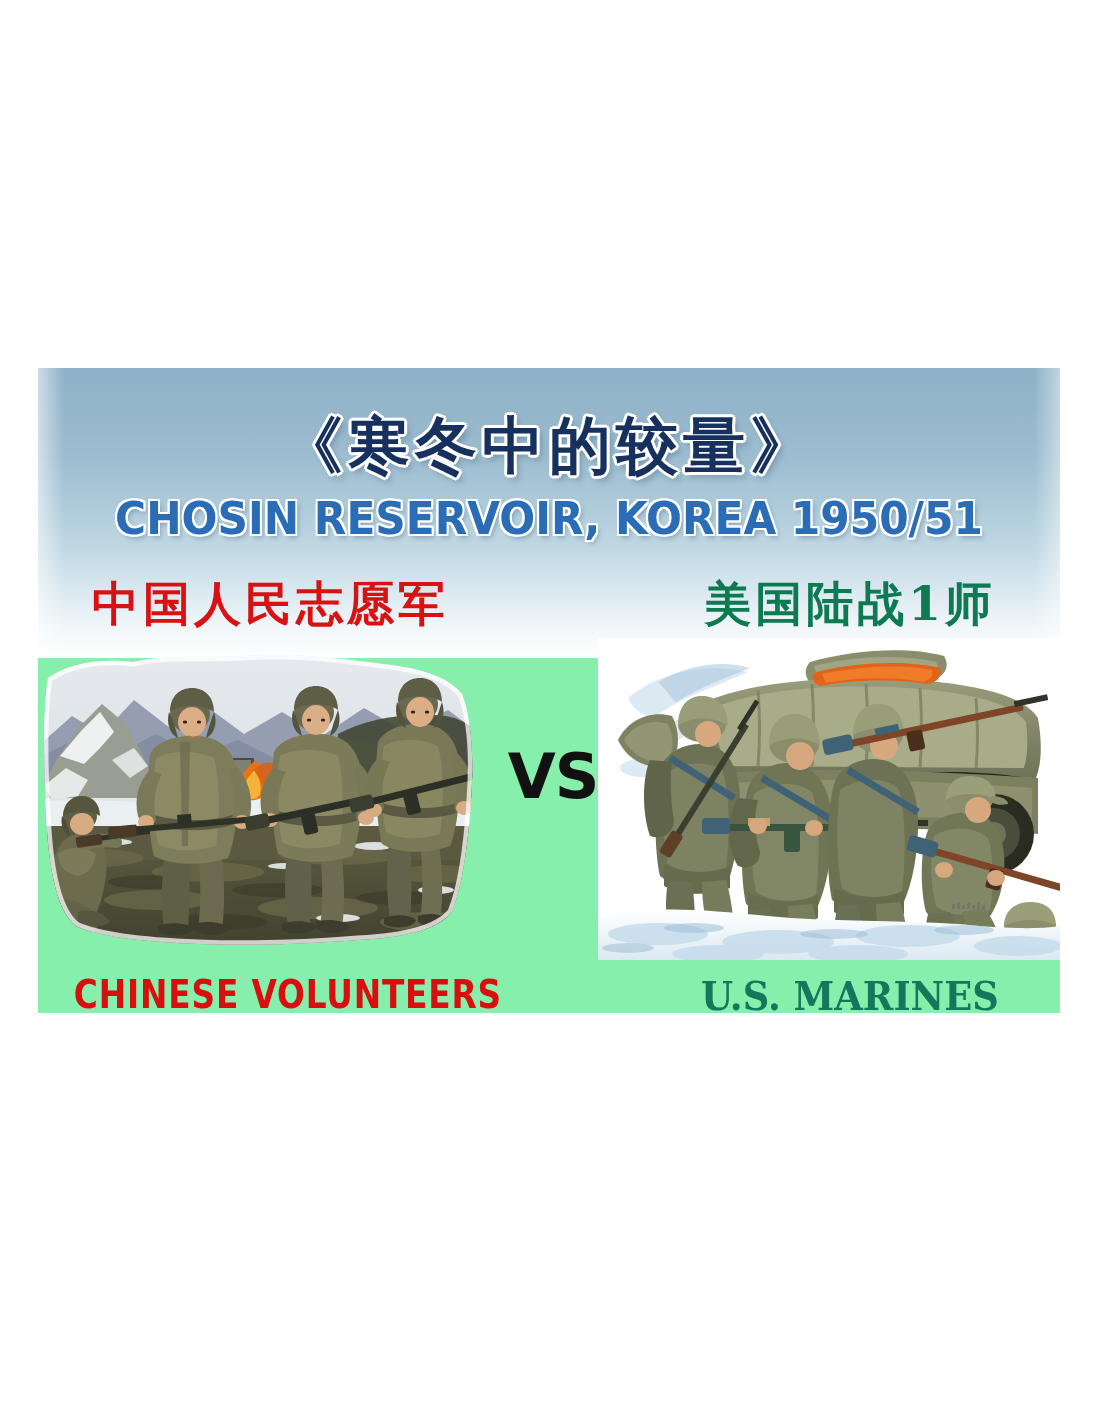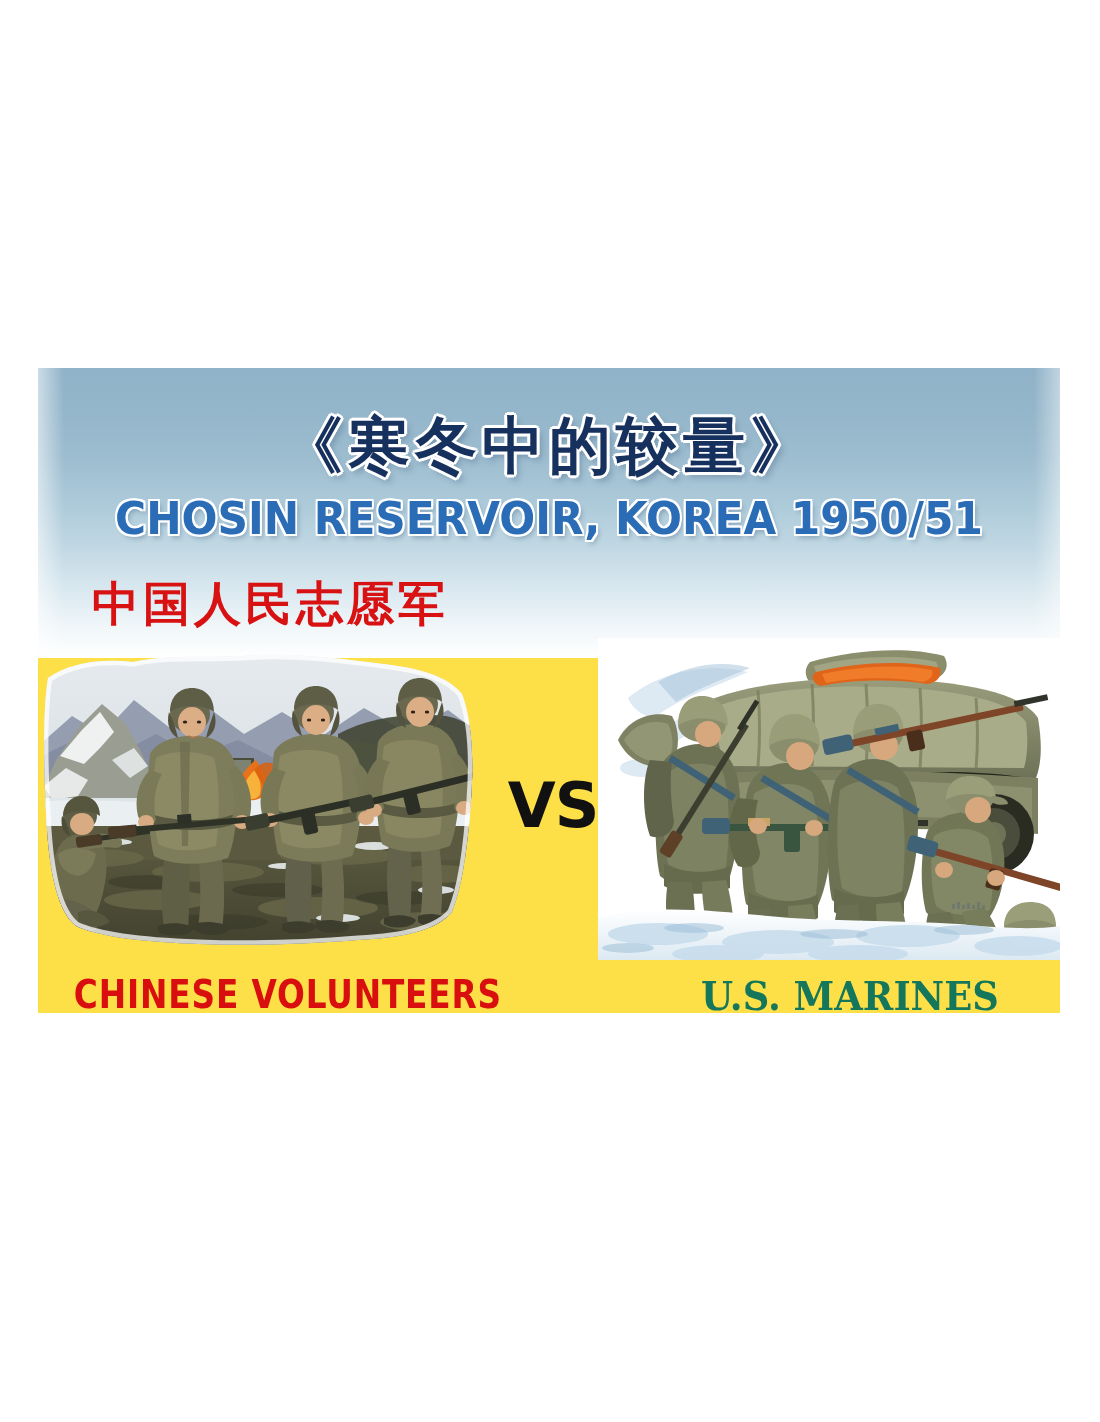--- a/index.html
+++ b/index.html
@@ -15,21 +15,21 @@
     font-family: "Liberation Sans", sans-serif;
   }
 
   
   #poster {
     position: absolute;
     left: 38px;
     top: 368px;
     width: 1022px;
     height: 645px;
-    background: #fde047;
+    background: #86efac;
   }
 
   
   #sky {
     position: absolute;
     left: 0;
     top: 0;
     width: 1022px;
     height: 290px;
     background: linear-gradient(to bottom,
@@ -100,21 +100,21 @@
     letter-spacing: 4px;
     white-space: nowrap;
   }
   #name-cn-left  { left: 10px;  width: 445px; text-align: center; color: #d81212; }
   #name-cn-right { right: 10px; width: 400px; text-align: center; color: #0d7a52; }
 
   
   #vs {
     position: absolute;
     left: 455px;
-    top: 401px;
+    top: 372px;
     width: 120px;
     text-align: center;
     font-family: "DejaVu Sans", "Liberation Sans", sans-serif;
     font-weight: bold;
     font-size: 62px;
     color: #111111;
     letter-spacing: -1px;
   }
 
   
@@ -159,20 +159,21 @@
   <div id="sky"></div>
   <div id="sky-side-l"></div>
   <div id="sky-side-r"></div>
 
   <div id="title-cn">《寒冬中的较量》</div>
 
   <div id="title-en">CHOSIN RESERVOIR, KOREA 1950/51</div>
 
   <div id="name-cn-left" class="side-cn">中国人民志愿军</div>
 
+  <div id="name-cn-right" class="side-cn">美国陆战1师</div>
 
   <div class="art" id="art-left">
     <svg viewBox="0 0 445 305" preserveAspectRatio="none" aria-hidden="true">
       <defs>
         <clipPath id="clipL">
           <path d="M10,28 C30,14 60,8 95,12 C130,4 170,8 205,6 C250,2 300,8 345,14
                    C380,18 410,26 424,44 C434,70 436,110 433,150
                    C430,196 424,238 414,262 C398,282 360,288 320,290
                    C270,294 210,296 160,294 C110,292 64,288 38,276
                    C20,262 12,224 9,180 C6,132 4,64 10,28 Z"></path>

